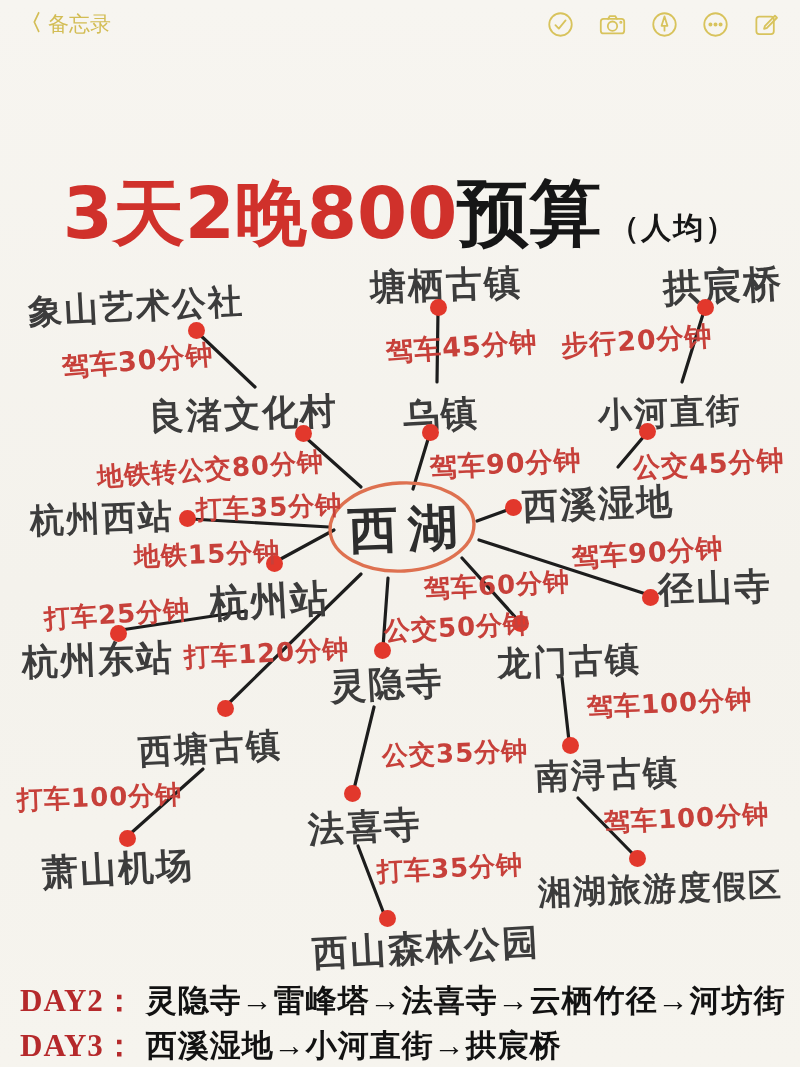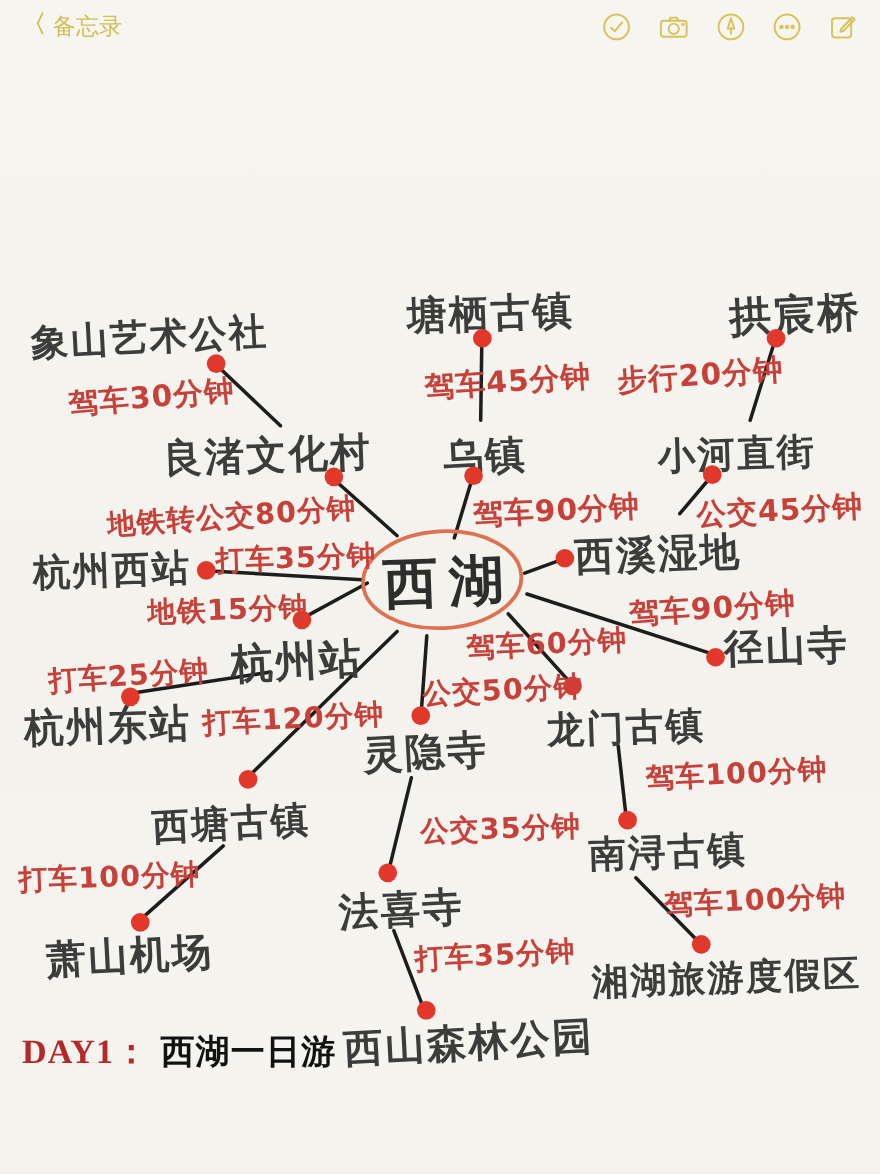--- a/index.html
+++ b/index.html
@@ -63,20 +63,21 @@
           <circle cx="12" cy="12" r="1" fill="#d8c35c"></circle>
           <circle cx="16.5" cy="12" r="1" fill="#d8c35c"></circle>
       </svg>
       <svg width="27" height="27" viewBox="0 0 24 24">
         <rect x="3" y="5" width="15.5" height="15.5" rx="2.5"></rect>
           <path d="M10.5 13.5L19.5 4.2l1.8 1.8-9.1 9.3-2.4.6z"></path>
       </svg>
     </div>
   </div>
 
+  <div class="title2"><span class="red">3天2晚800</span><span>预算</span><span class="note">（人均）</span></div>
 
   <svg id="edge-svg" width="800" height="1067">
       <line x1="197" y1="332" x2="255" y2="387" stroke="#1d1d1d" stroke-width="3.2" stroke-linecap="round"></line>
       <line x1="305" y1="437" x2="361" y2="487" stroke="#1d1d1d" stroke-width="3.2" stroke-linecap="round"></line>
       <line x1="438" y1="311" x2="437" y2="382" stroke="#1d1d1d" stroke-width="3.2" stroke-linecap="round"></line>
       <line x1="429" y1="436" x2="413" y2="489" stroke="#1d1d1d" stroke-width="3.2" stroke-linecap="round"></line>
       <line x1="704" y1="311" x2="682" y2="382" stroke="#1d1d1d" stroke-width="3.2" stroke-linecap="round"></line>
       <line x1="645" y1="435" x2="618" y2="467" stroke="#1d1d1d" stroke-width="3.2" stroke-linecap="round"></line>
       <line x1="510" y1="509" x2="477" y2="521" stroke="#1d1d1d" stroke-width="3.2" stroke-linecap="round"></line>
       <line x1="479" y1="540" x2="646" y2="594" stroke="#1d1d1d" stroke-width="3.2" stroke-linecap="round"></line>
@@ -146,16 +147,19 @@
       <div class="time" style="left: 424px; top: 568px; font-size: 26px; transform: rotate(-3deg);">驾车60分钟</div>
       <div class="time" style="left: 384px; top: 610px; font-size: 26px; transform: rotate(-3deg);">公交50分钟</div>
       <div class="time" style="left: 184px; top: 636px; font-size: 26px; transform: rotate(-3deg);">打车120分钟</div>
       <div class="time" style="left: 587px; top: 686px; font-size: 26px; transform: rotate(-3deg);">驾车100分钟</div>
       <div class="time" style="left: 382px; top: 736px; font-size: 26px; transform: rotate(-2deg);">公交35分钟</div>
       <div class="time" style="left: 604px; top: 801px; font-size: 26px; transform: rotate(-3deg);">驾车100分钟</div>
       <div class="time" style="left: 17px; top: 780px; font-size: 26px; transform: rotate(-2deg);">打车100分钟</div>
       <div class="time" style="left: 377px; top: 851px; font-size: 26px; transform: rotate(-3deg);">打车35分钟</div>
     </div>
 
-  <div class="day-row" style="top:935px;">
-    <span class="day">DAY1：</span><span class="route">西湖一日游</span>
+  <div class="day-row" style="top:980px;">
+    <span class="day">DAY2：</span><span class="route">灵隐寺→雷峰塔→法喜寺→云栖竹径→河坊街</span>
+  </div>
+  <div class="day-row" style="top:1025px;">
+    <span class="day">DAY3：</span><span class="route">西溪湿地→小河直街→拱宸桥</span>
   </div>
 </div>
 
 </body></html>

